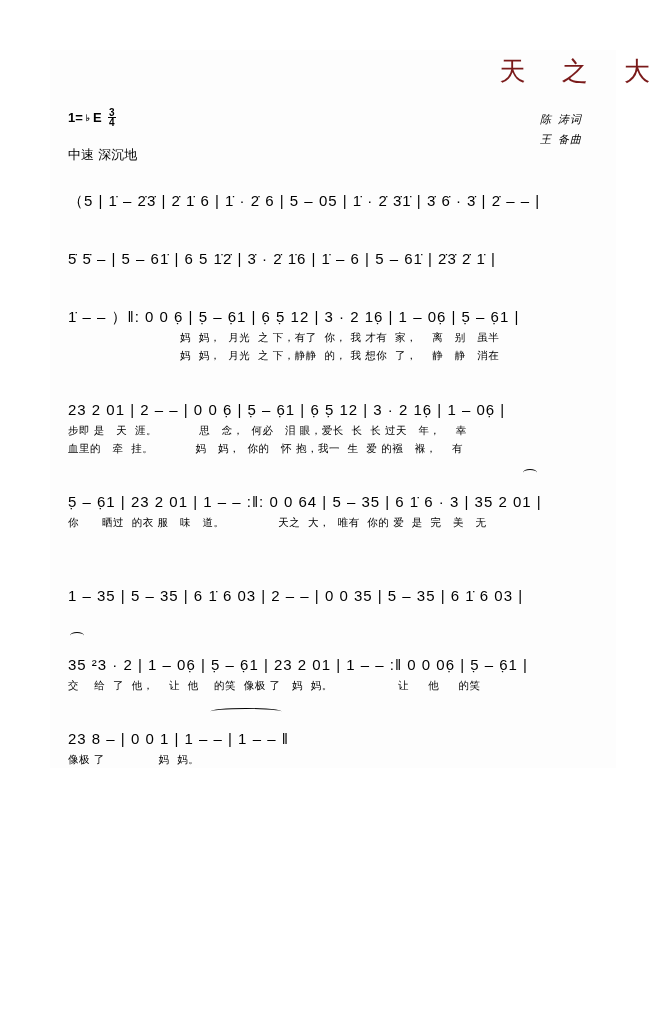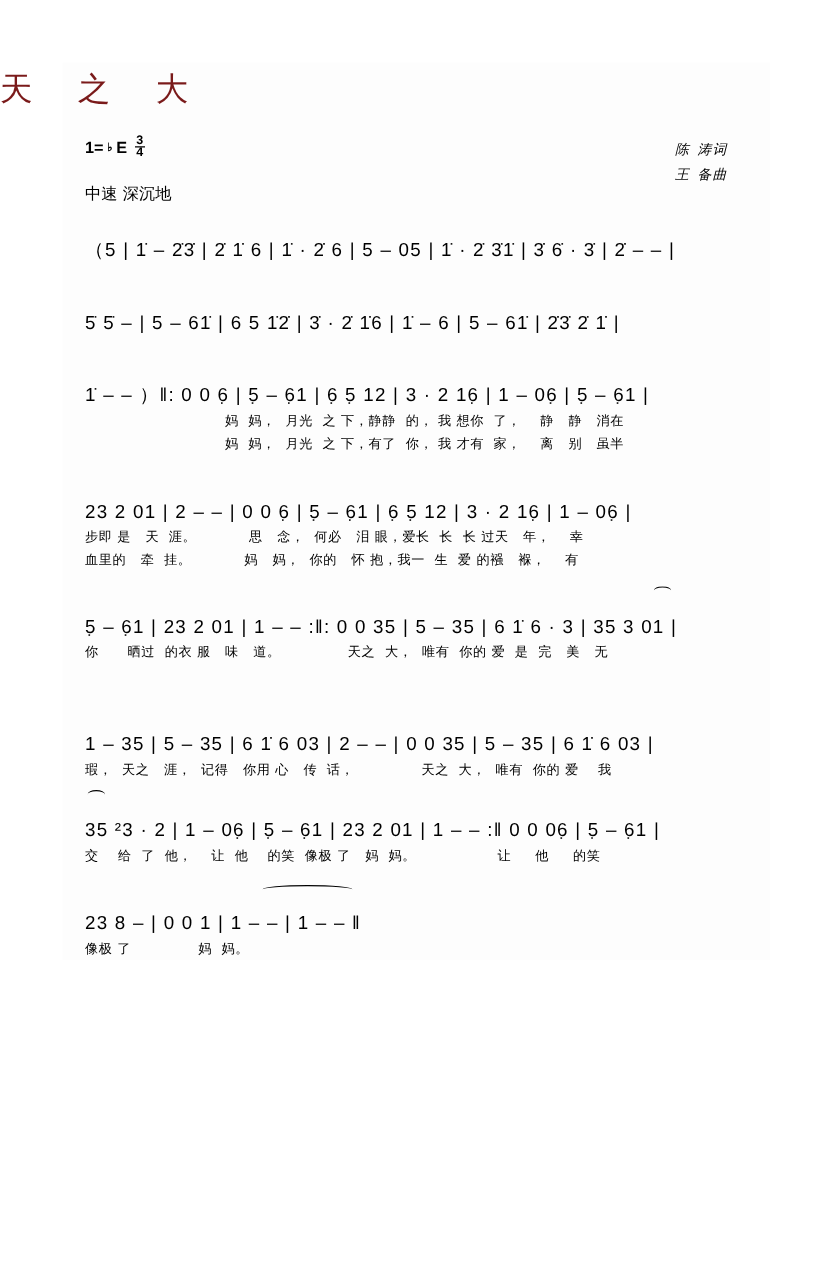--- a/index.html
+++ b/index.html
@@ -1,20 +1,20 @@
 <!DOCTYPE html>
 <html><head>
 <meta charset="utf-8">
 <style>
   html, body { margin: 0; padding: 0; background: #ffffff; }
   body { width: 664px; height: 1018px; position: relative; overflow: hidden;
          font-family: "DejaVu Sans", sans-serif; color: #000; }
   .sheet { position: absolute; left: 50px; top: 50px; width: 566px; height: 718px;
            background: #fdfdfd; }
-  .title { position: absolute; left: 0; top: 54px; width: 664px; text-align: left;
+  .title { position: absolute; left: 0; top: 54px; width: 664px; text-align: right;
            font-size: 26px; letter-spacing: 14px; color: #7a1a1a; font-weight: normal; }
   .key { position: absolute; left: 68px; top: 108px; font-size: 13px; font-weight: bold;
          font-family: "Liberation Sans", sans-serif; display: flex; align-items: center; gap: 3px; }
   .key sup { font-size: 9px; }
   .frac { display: inline-flex; flex-direction: column; align-items: center; line-height: 9px;
           font-size: 10px; margin-left: 3px; }
   .frac .bar { border-top: 1px solid #000; width: 8px; margin: 0; }
   .credits { position: absolute; left: 540px; top: 110px; font-size: 11px; line-height: 20px; }
   .credits div { letter-spacing: 1px; font-style: italic; }
   .credits .n { display: inline-block; width: 18px; }
@@ -57,39 +57,38 @@
 <div class="row" style="top:174px">
   <div class="notes">（5 | 1̇ – 2̇3̇ | 2̇ 1̇ 6 | 1̇ · 2̇ 6 | 5 – 05 | 1̇ · 2̇ 3̇1̇ | 3̇ 6̇ · 3̇ | 2̇ – – |</div>
 </div>
 
 <div class="row" style="top:232px">
   <div class="notes">5̇ 5̇ – | 5 – 61̇ | 6 5 1̇2̇ | 3̇ · 2̇ 1̇6 | 1̇ – 6 | 5 – 61̇ | 2̇3̇ 2̇ 1̇ |</div>
 </div>
 
 <div class="row" style="top:290px">
   <div class="notes">1̇ – – ）‖: 0 0 6̣ | 5̣ – 6̣1 | 6̣ 5̣ 12 | 3 · 2 16̣ | 1 – 06̣ | 5̣ – 6̣1 |</div>
+  <div class="lyr" style="padding-left:112px">妈  妈，  月光  之 下，有了  你， 我 才有  家，    离   别   虽半</div>
   <div class="lyr" style="padding-left:112px">妈  妈，  月光  之 下，静静  的， 我 想你  了，    静   静   消在</div>
-  <div class="lyr" style="padding-left:112px">妈  妈，  月光  之 下，有了  你， 我 才有  家，    离   别   虽半</div>
 </div>
 
 <div class="row" style="top:383px">
   <div class="notes">23 2 01 | 2 – – | 0 0 6̣ | 5̣ – 6̣1 | 6̣ 5̣ 12 | 3 · 2 16̣ | 1 – 06̣ |</div>
   <div class="lyr">步即 是   天  涯。           思   念，  何必   泪 眼，爱长  长  长 过天   年，    幸</div>
   <div class="lyr">血里的   牵  挂。           妈   妈，  你的   怀 抱，我一  生  爱 的襁   褓，    有</div>
 </div>
 
 <div class="row" style="top:475px">
   <div class="slur" style="left:455px; top:-6px; width:14px"></div>
-  <div class="notes">5̣ – 6̣1 | 23 2 01 | 1 – – :‖: 0 0 35 | 5 – 35 | 6 1̇ 6 · 3 | 35 3 01 |</div>
+  <div class="notes">5̣ – 6̣1 | 23 2 01 | 1 – – :‖: 0 0 64 | 5 – 35 | 6 1̇ 6 · 3 | 35 2 01 |</div>
   <div class="lyr">你      晒过  的衣 服   味   道。              天之  大，  唯有  你的 爱  是  完   美   无</div>
 </div>
 
 <div class="row" style="top:569px">
   <div class="notes">1 – 35 | 5 – 35 | 6 1̇ 6 03 | 2 – – | 0 0 35 | 5 – 35 | 6 1̇ 6 03 |</div>
-  <div class="lyr">瑕，  天之   涯，  记得   你用 心   传  话，              天之  大，  唯有  你的 爱    我</div>
 </div>
 
 <div class="row" style="top:638px">
   <div class="slur" style="left:2px; top:-6px; width:14px"></div>
   <div class="notes">35 ²3 · 2 | 1 – 06̣ | 5̣ – 6̣1 | 23 2 01 | 1 – – :‖ 0 0 06̣ | 5̣ – 6̣1 |</div>
   <div class="lyr">交    给  了  他，    让  他    的笑  像极 了   妈  妈。                 让     他     的笑</div>
 </div>
 
 <div class="row" style="top:712px">
   <div class="slur" style="left:142px; top:-4px; width:72px"></div>

